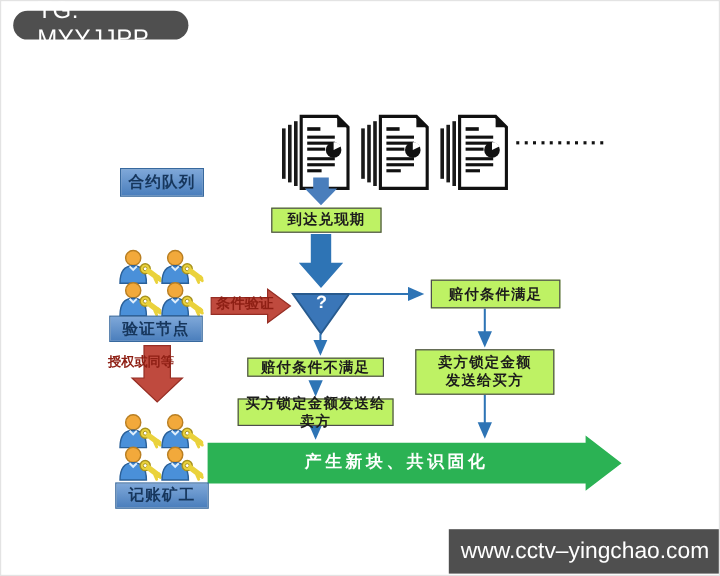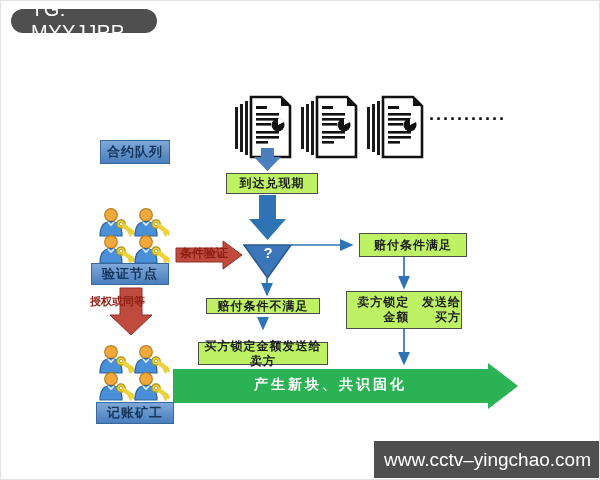--- a/index.html
+++ b/index.html
@@ -115,24 +115,24 @@
   <div class="abs box-blue" style="left:90px;top:262px;width:78px;height:22px;font-size:13px;">验证节点</div>
 
   <div class="abs lbl-red" style="left:89px;top:293px;font-size:11px;">授权或同等</div>
 
   <div class="abs box-blue" style="left:95px;top:401px;width:78px;height:22px;font-size:13px;">记账矿工</div>
 
   <div class="abs box-white" style="left:358px;top:232px;width:108px;height:24px;">赔付条件满足</div>
 
   <div class="abs box-white" style="left:205px;top:297px;width:114px;height:16px;">赔付条件不满足</div>
 
-  <div class="abs box-white" style="left:345px;top:290px;width:116px;height:38px;flex-direction:row;text-align:right;">
+  <div class="abs box-white" style="left:345px;top:290px;width:116px;height:38px;flex-direction:column;">
     <div>卖方锁定金额</div>
     <div>发送给买方</div>
   </div>
 
-  <div class="abs box-white" style="left:197px;top:341px;width:130px;height:23px;">买方锁定金额发送给卖方</div>
+  <div class="abs box-white" style="left:197px;top:331px;width:130px;height:23px;">买方锁定金额发送给卖方</div>
 
   <div class="abs green-label">产生新块、共识固化</div>
 
   <div class="abs badge site">www.cctv–yingchao.com</div>
 
 </div>
 
 </body></html>

